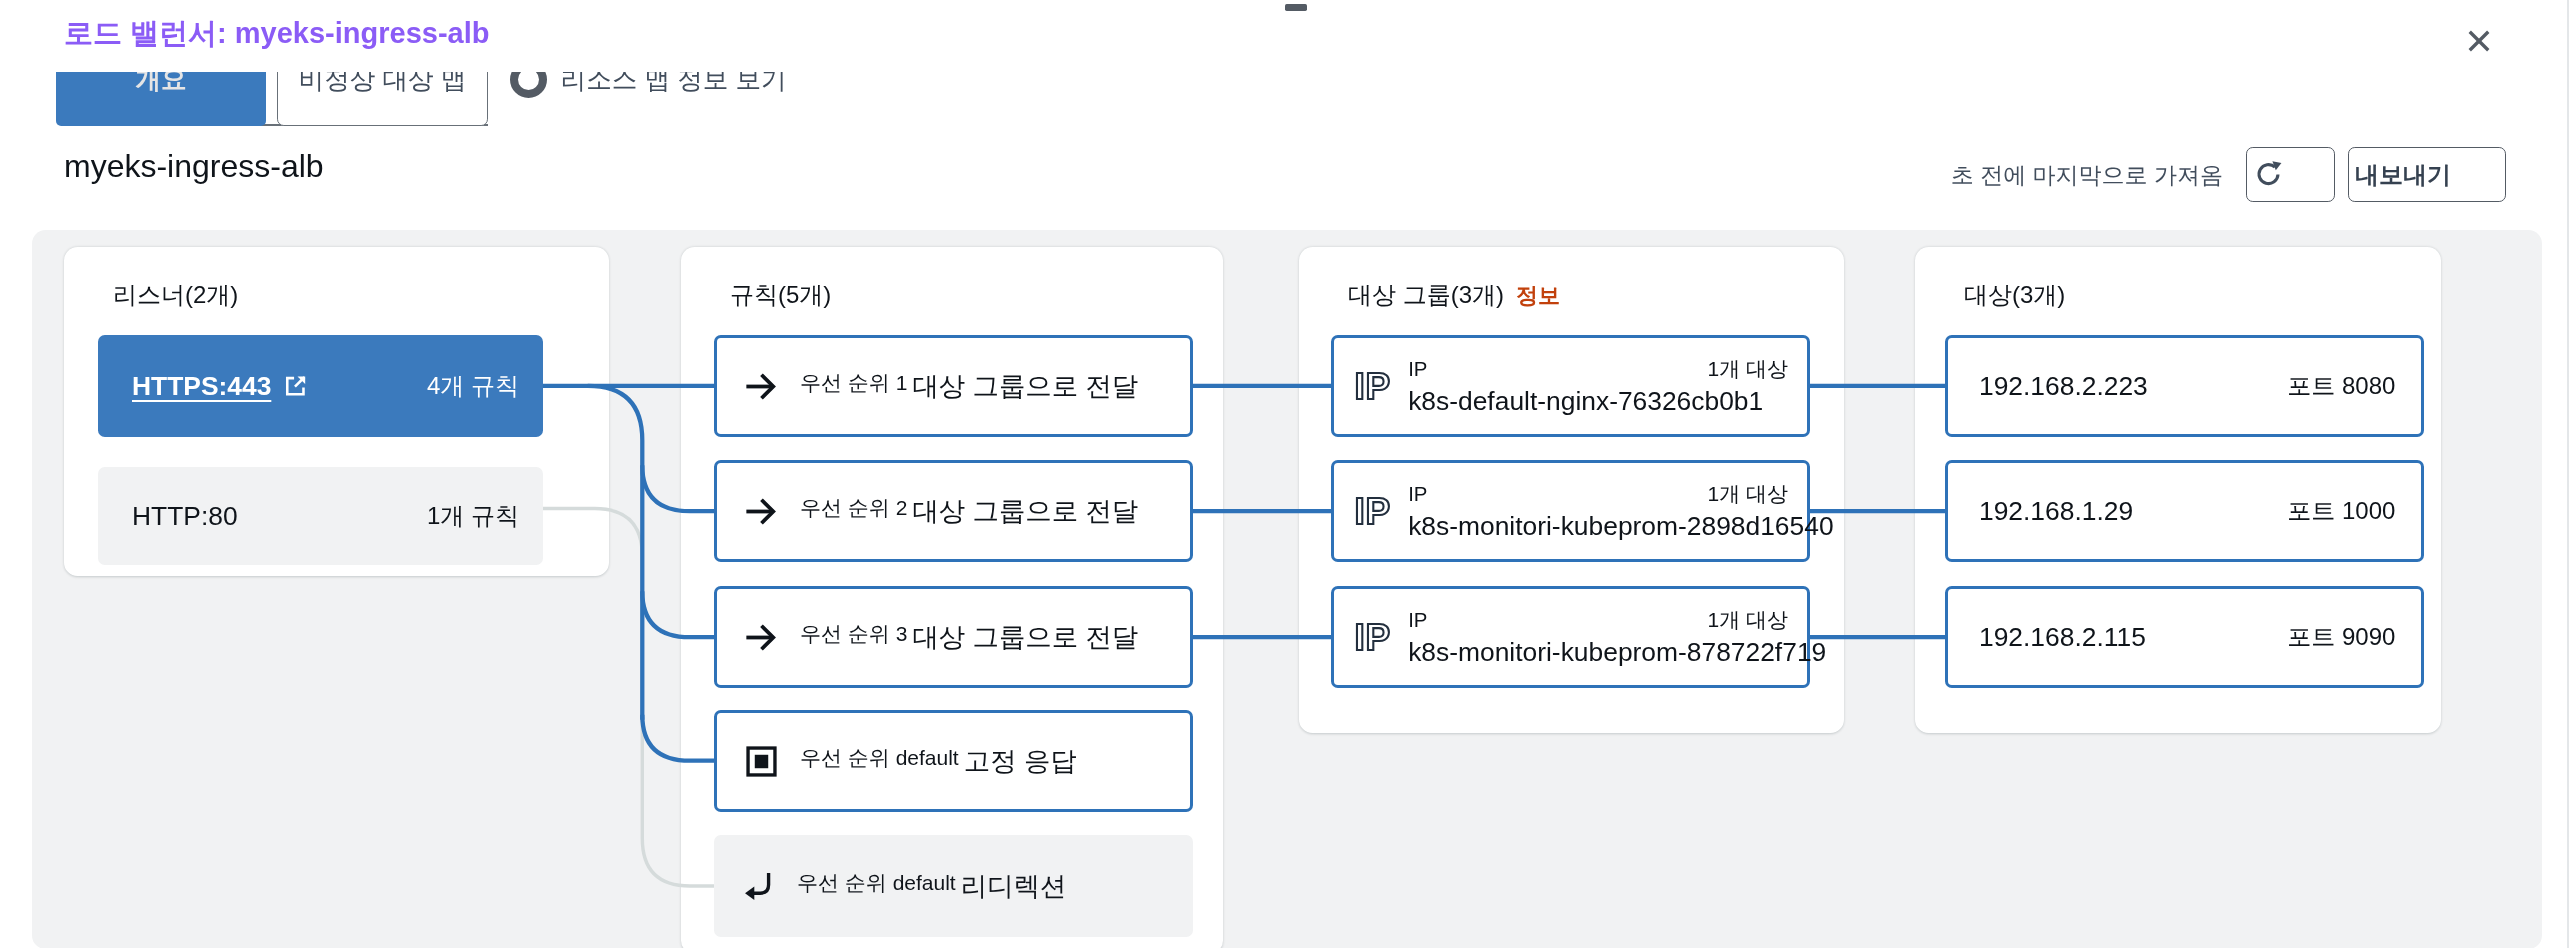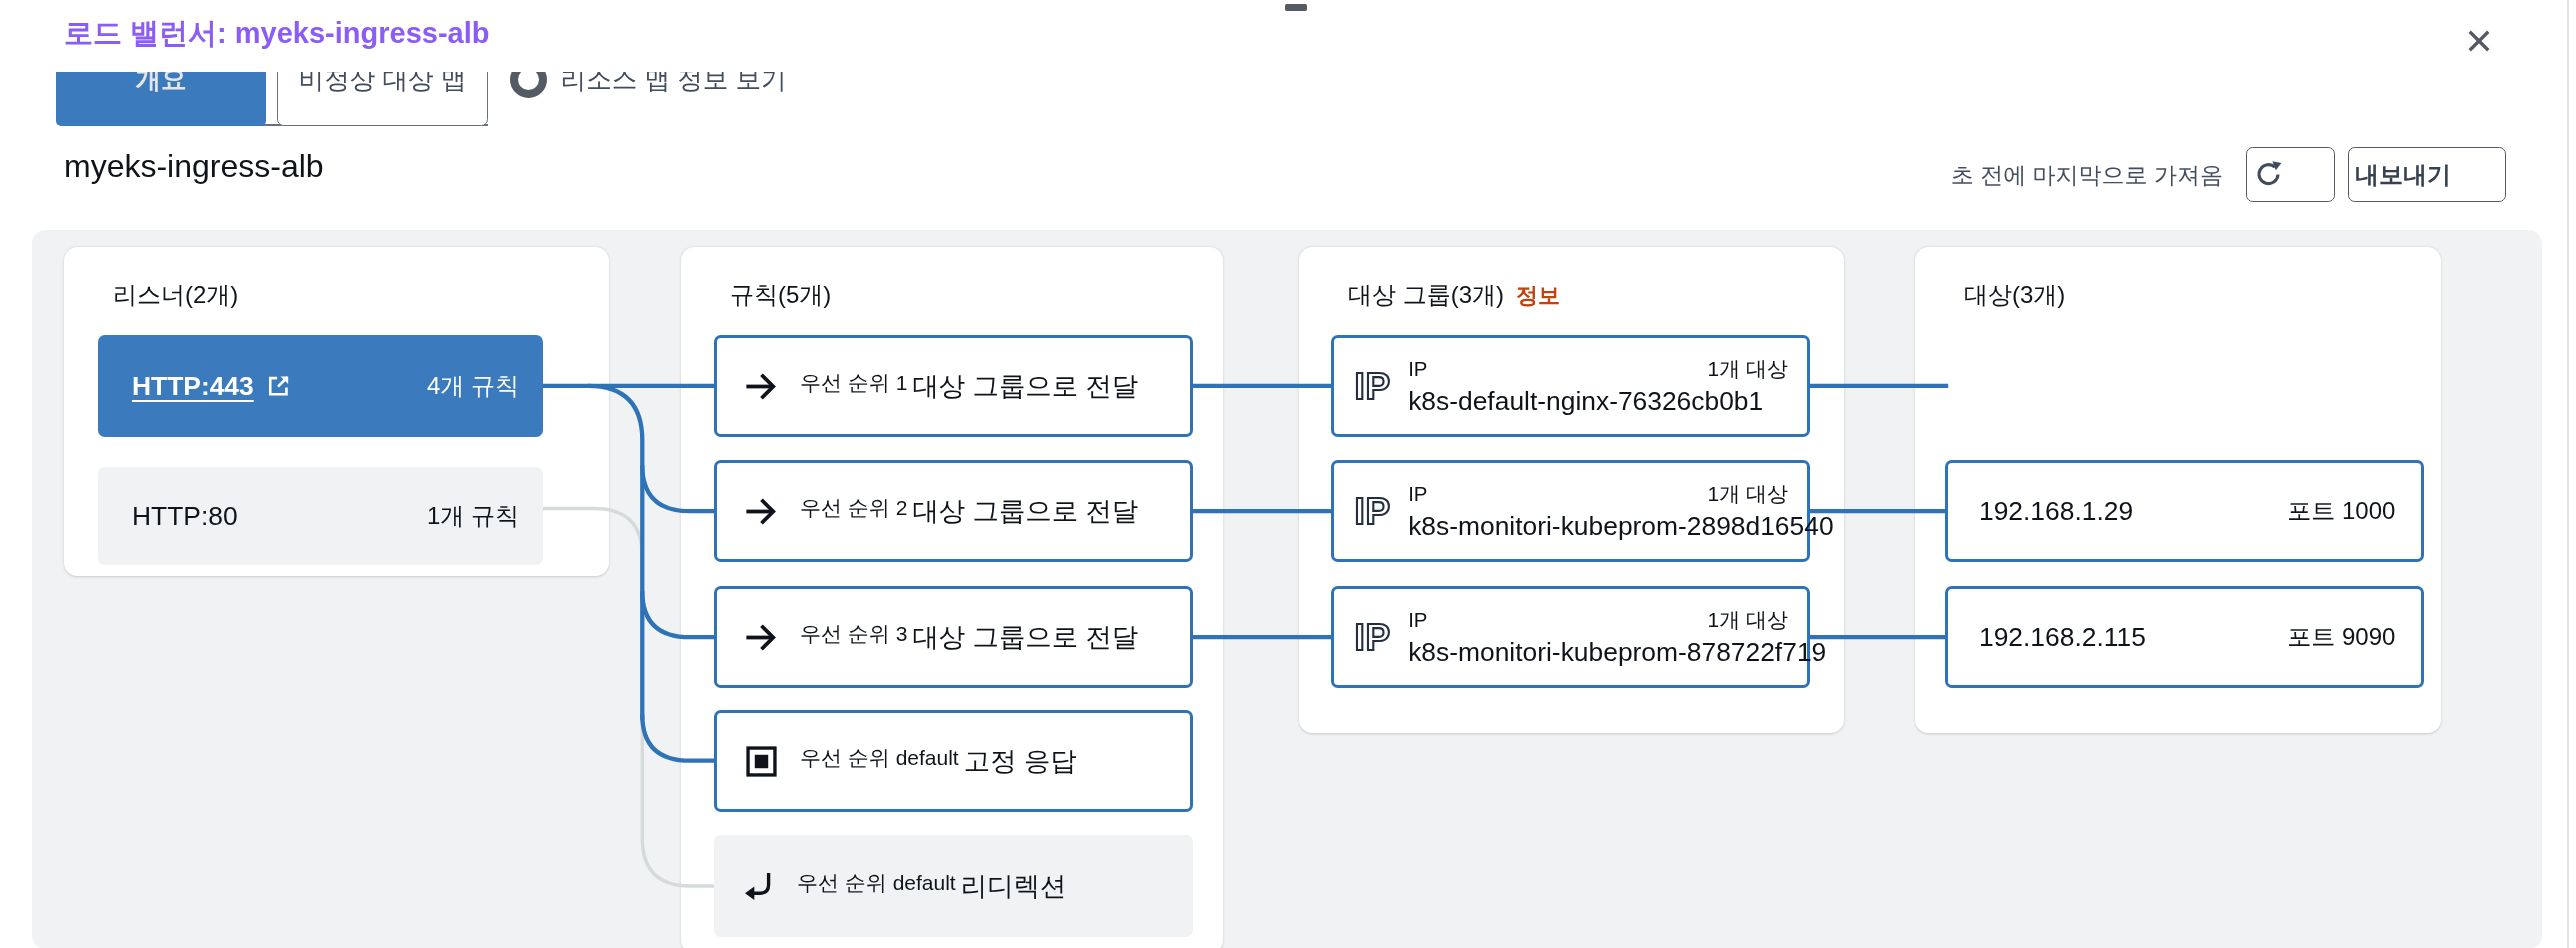--- a/index.html
+++ b/index.html
@@ -156,21 +156,21 @@
     <path d="M 1396 600 H 1567" fill="none" stroke="#2e72b8" stroke-width="5"></path>
     <path d="M 1396 748 H 1567" fill="none" stroke="#2e72b8" stroke-width="5"></path>
 
     <path d="M 2121 453 H 2287" fill="none" stroke="#2e72b8" stroke-width="5"></path>
     <path d="M 2121 600 H 2287" fill="none" stroke="#2e72b8" stroke-width="5"></path>
     <path d="M 2121 748 H 2287" fill="none" stroke="#2e72b8" stroke-width="5"></path>
   </svg>
 
   <div class="card card-selected listener-card l-https">
     <span class="listener-name">
-      <span class="lname">HTTP:443</span>
+      <span class="lname">HTTPS:443</span>
       <svg width="25.6" height="25.6" viewBox="0 0 30 30">
         <path d="M13 6 H5 V25 H24 V17" fill="none" stroke="#ffffff" stroke-width="3"></path>
         <line x1="14" y1="16" x2="25" y2="5" stroke="#ffffff" stroke-width="3"></line>
         <polygon points="17,4 26,4 26,13" fill="#ffffff"></polygon>
       </svg>
     </span>
     <span class="listener-count">4개 규칙</span>
   </div>
   <div class="card card-plain listener-card l-http">
     <span class="listener-name" style="font-weight:400;">
@@ -264,20 +264,24 @@
     <span class="ip-glyph">IP</span>
     <span class="tg-body">
       <span class="tg-row1">
         <span class="tg-type">IP</span>
         <span class="tg-count">1개 대상</span>
       </span>
       <span class="tg-name">k8s-monitori-kubeprom-878722f719</span>
     </span>
   </div>
 
+  <div class="card card-outlined target-card" style="top:335px;">
+    <span class="target-ip">192.168.2.223</span>
+    <span class="target-port">포트 8080</span>
+  </div>
   <div class="card card-outlined target-card" style="top:460px;">
     <span class="target-ip">192.168.1.29</span>
     <span class="target-port">포트 1000</span>
   </div>
   <div class="card card-outlined target-card" style="top:586px;">
     <span class="target-ip">192.168.2.115</span>
     <span class="target-port">포트 9090</span>
   </div>
 
   <div class="right-edge"></div>

